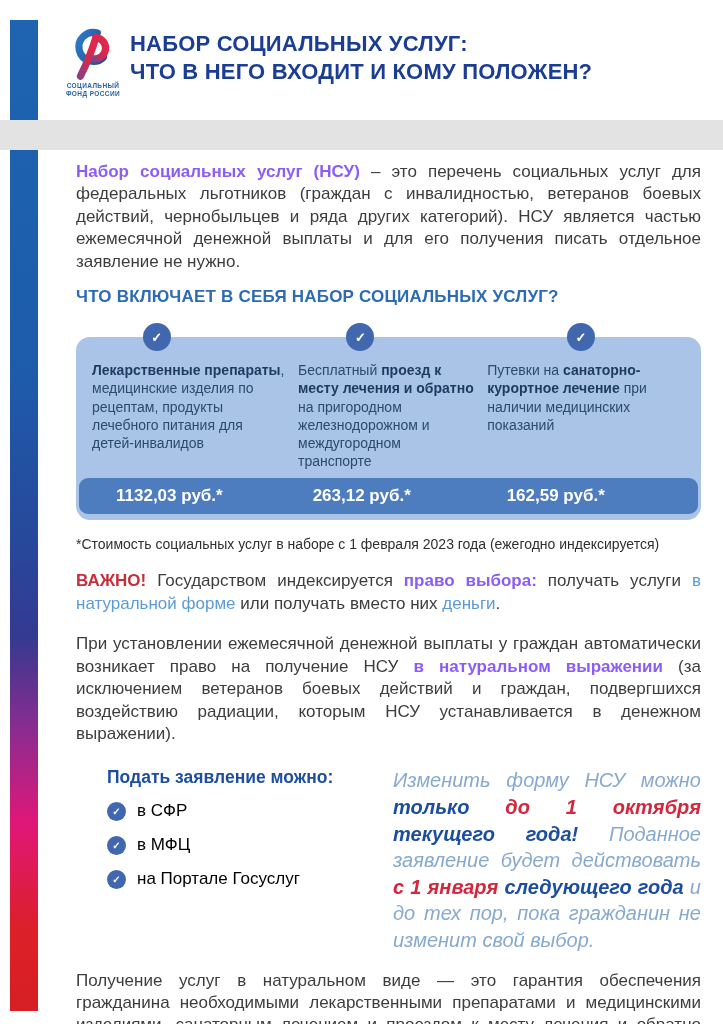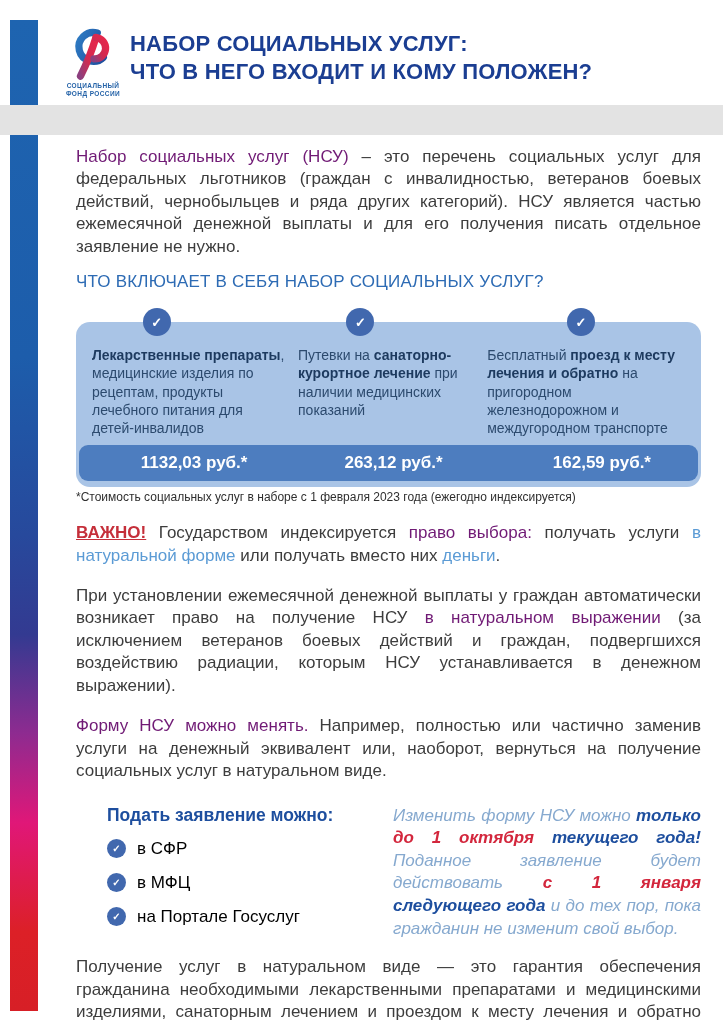--- a/index.html
+++ b/index.html
@@ -11,83 +11,83 @@
 
   
   .accent-bar {
     position:absolute; left:10px; top:20px; width:28px; height:991px; z-index:1;
     background:linear-gradient(180deg,
       #1e64b0 0%, #1d5dab 34%, #27499c 52%, #333a91 62%,
       #8e2b90 72%, #e01778 81%, #dc2027 92%, #d71f26 100%);
   }
 
   
-  .header { position:relative; height:105px; z-index:2; }
+  .header { position:relative; height:120px; z-index:2; }
   .logo-wrap { position:absolute; left:54px; top:26px; width:78px; text-align:center; }
   .logo-mark { display:block; margin:0 auto; }
   .org-name { margin-top:2px; font-size:6.5px; font-weight:700; color:#2563a8; letter-spacing:.4px; line-height:1.25; }
   .page-title {
     position:absolute; left:130px; top:30px;
     font-size:22px; font-weight:700; color:#1b3e92; line-height:1.28; letter-spacing:.2px;
   }
 
   .divider-band { position:relative; z-index:3; height:30px; background:#e3e3e3; }
 
   
   .content { position:relative; z-index:2; padding:0 22px 0 76px; }
 
   p.body-text { font-size:17px; line-height:1.32; text-align:justify; }
   .mt-intro { margin-top:11px; }
   .mt { margin-top:18px; }
 
-  .s-bblue { color:#701a75; font-weight:400; }
+  .s-bblue { color:#8b5cf6; font-weight:700; }
   .s-lblue { color:#5b9bd5; }
-  .s-red   { color:#c52f3a; font-weight:700;text-decoration:underline; }
+  .s-red   { color:#c52f3a; font-weight:700; }
   .s-bnavy { color:#1d3a5f; font-weight:700; }
   .s-inavy { color:#1d4e9e; font-weight:700; }
   .s-ired  { color:#d3273d; font-weight:700; }
 
-  .services-heading { margin-top:14px; font-size:17px; font-weight:400; color:#2d6bb4; letter-spacing:.2px; }
+  .services-heading { margin-top:14px; font-size:17px; font-weight:700; color:#2d6bb4; letter-spacing:.2px; }
 
   
   .services-card {
     position:relative; margin-top:30px; background:#a9c4e6; border-radius:14px;
     padding:24px 16px 3px 16px;
   }
   .check-circle {
     position:absolute; top:-14px; width:28px; height:28px; border-radius:50%;
     background:#4168ae; color:#ffffff; display:flex; align-items:center; justify-content:center;
     font-size:13px; font-weight:700;
   }
   .cc-1 { left:calc(12.9% - 14px); } .cc-2 { left:calc(45.5% - 14px); } .cc-3 { left:calc(80.8% - 14px); }
   .services-grid { display:grid; grid-template-columns:1.04fr .95fr 1.06fr; column-gap:12px; }
   .service-col { font-size:14px; line-height:1.3; color:#2c4a6e; }
   .price-bar {
     margin:8px -13px 3px -13px; background:#4d7dbf; border-radius:9px;
-    display:grid; grid-template-columns:1.04fr .95fr 1.06fr; column-gap:4px; padding:8px 6px;text-align:center;
+    display:grid; grid-template-columns:1.04fr .95fr 1.06fr; column-gap:4px; padding:8px 23px;
   }
   .price { color:#ffffff; font-weight:700; font-size:17px; padding-left:14px; }
   .price:nth-child(3) { padding-left:28px; }
 
-  .footnote { margin-top:3px; font-size:12px; color:#2f2f2f; }
+  .footnote { margin-top:16px; font-size:14px; color:#2f2f2f; }
 
   
   .two-col { display:flex; margin-top:22px; gap:14px; }
   .apply-col { width:272px; flex:none;margin-left:31px; }
   .apply-heading { font-size:17.5px; font-weight:700; color:#1d4e9e; }
   .apply-list { margin-top:13px; display:flex; flex-direction:column; gap:14px; }
   .apply-item { display:flex; align-items:center; gap:11px; }
   .bullet-check {
     width:19px; height:19px; border-radius:50%; flex:none;
     background:#4168ae; color:#fff; display:flex; align-items:center; justify-content:center;
     font-size:10px; font-weight:700;
   }
   .apply-label { font-size:17px; color:#000000; }
   .deadline-note {
-    flex:1; font-style:italic; font-size:17px; line-height:1.33;
+    flex:1; font-style:italic; font-size:20px; line-height:1.33;
     color:#86a9cf; font-weight:500; text-align:justify;
   }
 
   .closing { margin-top:16px; }
 </style>
 </head>
 <body>
 
 <div class="accent-bar"></div>
 
@@ -127,37 +127,36 @@
   <p class="body-text mt-intro"><span class="s-bblue">Набор социальных услуг (НСУ)</span><span> – это перечень социальных услуг для федеральных льготников (граждан с инвалидностью, ветеранов боевых действий, чернобыльцев и ряда других категорий). НСУ является частью ежемесячной денежной выплаты и для его получения писать отдельное заявление не нужно.</span></p>
 
   <h2 class="services-heading">ЧТО ВКЛЮЧАЕТ В СЕБЯ НАБОР СОЦИАЛЬНЫХ УСЛУГ?</h2>
 
   <section class="services-card">
     <div class="check-circle cc-1">✓</div>
     <div class="check-circle cc-2">✓</div>
     <div class="check-circle cc-3">✓</div>
     <div class="services-grid">
       <div class="service-col"><span class="s-bnavy">Лекарственные препараты</span><span>, медицинские изделия по рецептам, продукты лечебного питания для детей-инвалидов</span></div>
+      <div class="service-col"><span>Бесплатный </span><span class="s-bnavy">проезд к месту лечения и обратно</span><span> на пригородном железнодорожном и междугородном транспорте</span></div>
       <div class="service-col"><span>Путевки на </span><span class="s-bnavy">санаторно-курортное лечение</span><span> при наличии медицинских показаний</span></div>
-      <div class="service-col"><span>Бесплатный </span><span class="s-bnavy">проезд к месту лечения и обратно</span><span> на пригородном железнодорожном и междугородном транспорте</span></div>
     </div>
     <div class="price-bar">
       <div class="price">1132,03 руб.*</div>
       <div class="price">263,12 руб.*</div>
       <div class="price">162,59 руб.*</div>
     </div>
   </section>
 
   <p class="footnote">*Стоимость социальных услуг в наборе с 1 февраля 2023 года (ежегодно индексируется)</p>
 
   <p class="body-text mt"><span class="s-red">ВАЖНО!</span><span> Государством индексируется </span><span class="s-bblue">право выбора:</span><span> получать услуги </span><span class="s-lblue">в натуральной форме</span><span> или получать вместо них </span><span class="s-lblue">деньги</span><span>.</span></p>
 
   <p class="body-text mt"><span>При установлении ежемесячной денежной выплаты у граждан автоматически возникает право на получение НСУ </span><span class="s-bblue">в натуральном выражении</span><span> (за исключением ветеранов боевых действий и граждан, подвергшихся воздействию радиации, которым НСУ устанавливается в денежном выражении).</span></p>
 
-  <p class="body-text mt"><span class="s-bblue">Форму НСУ можно менять.</span><span> Например, полностью или частично заменив услуги на денежный эквивалент или, наоборот, вернуться на получение социальных услуг в натуральном виде.</span></p>
 
   <div class="two-col">
     <div class="apply-col">
       <div class="apply-heading">Подать заявление можно:</div>
       <div class="apply-list">
         <div class="apply-item">
           <span class="bullet-check">✓</span>
           <span class="apply-label">в СФР</span>
         </div>
         <div class="apply-item">

